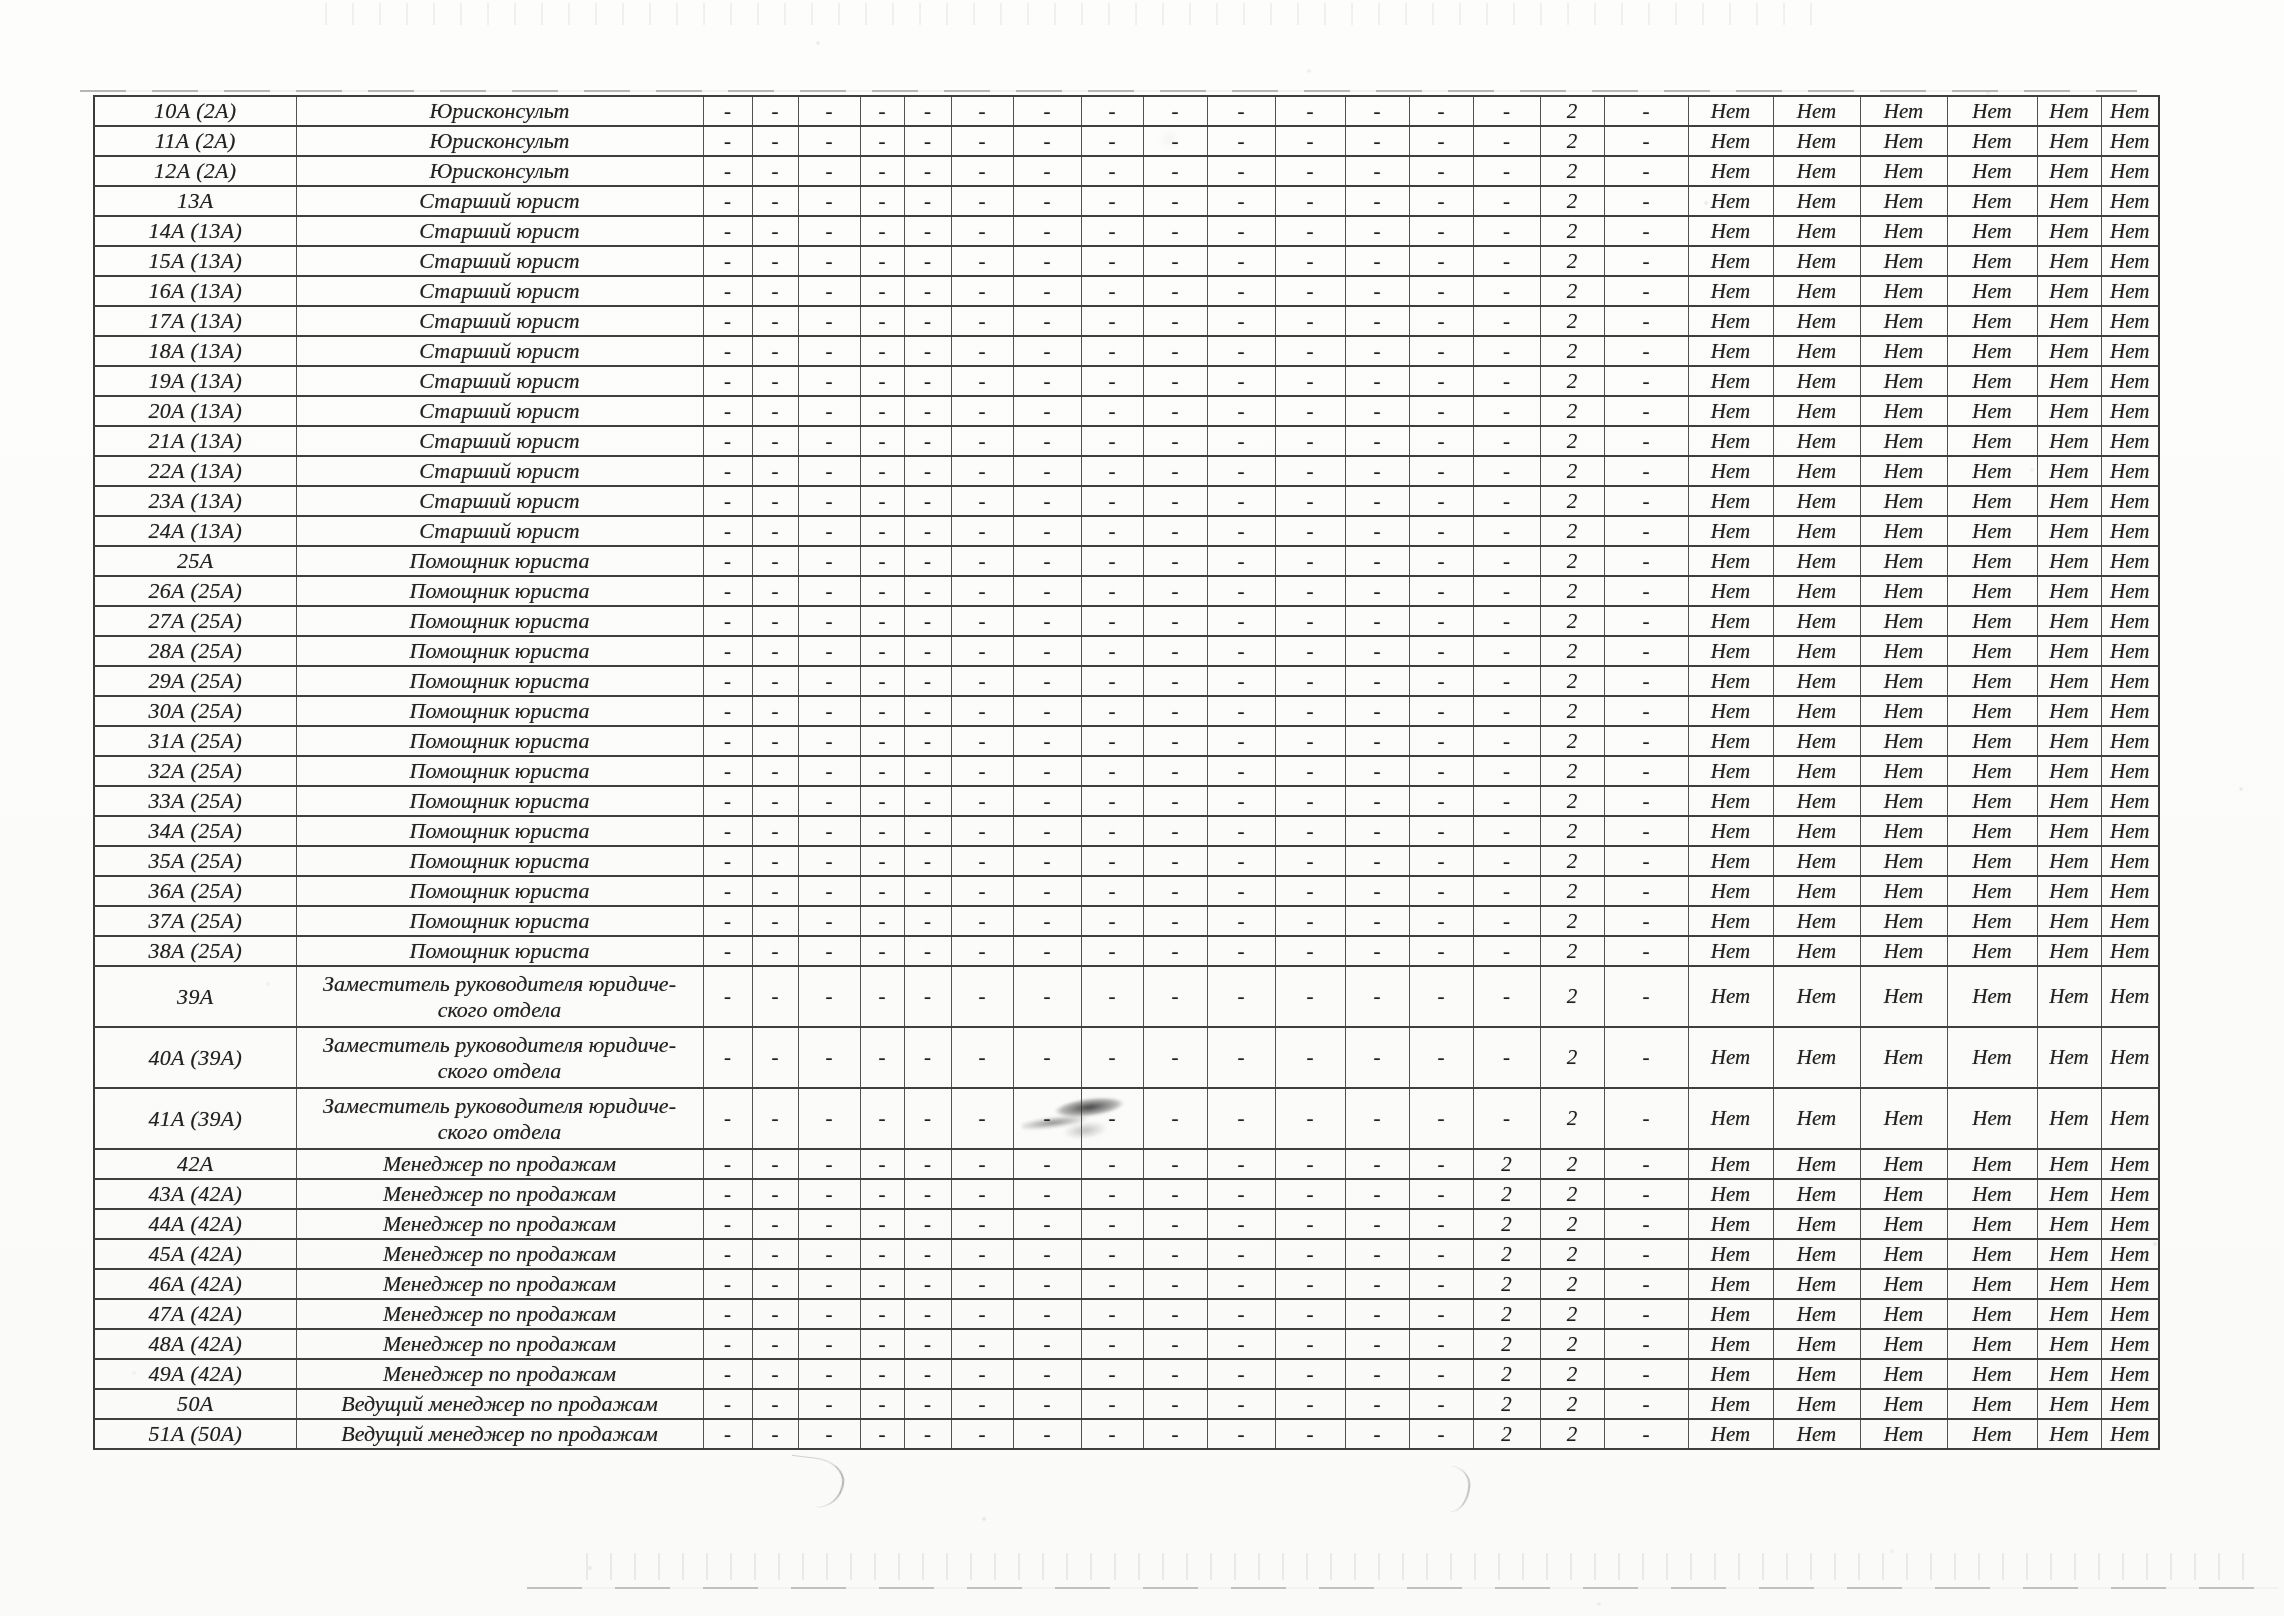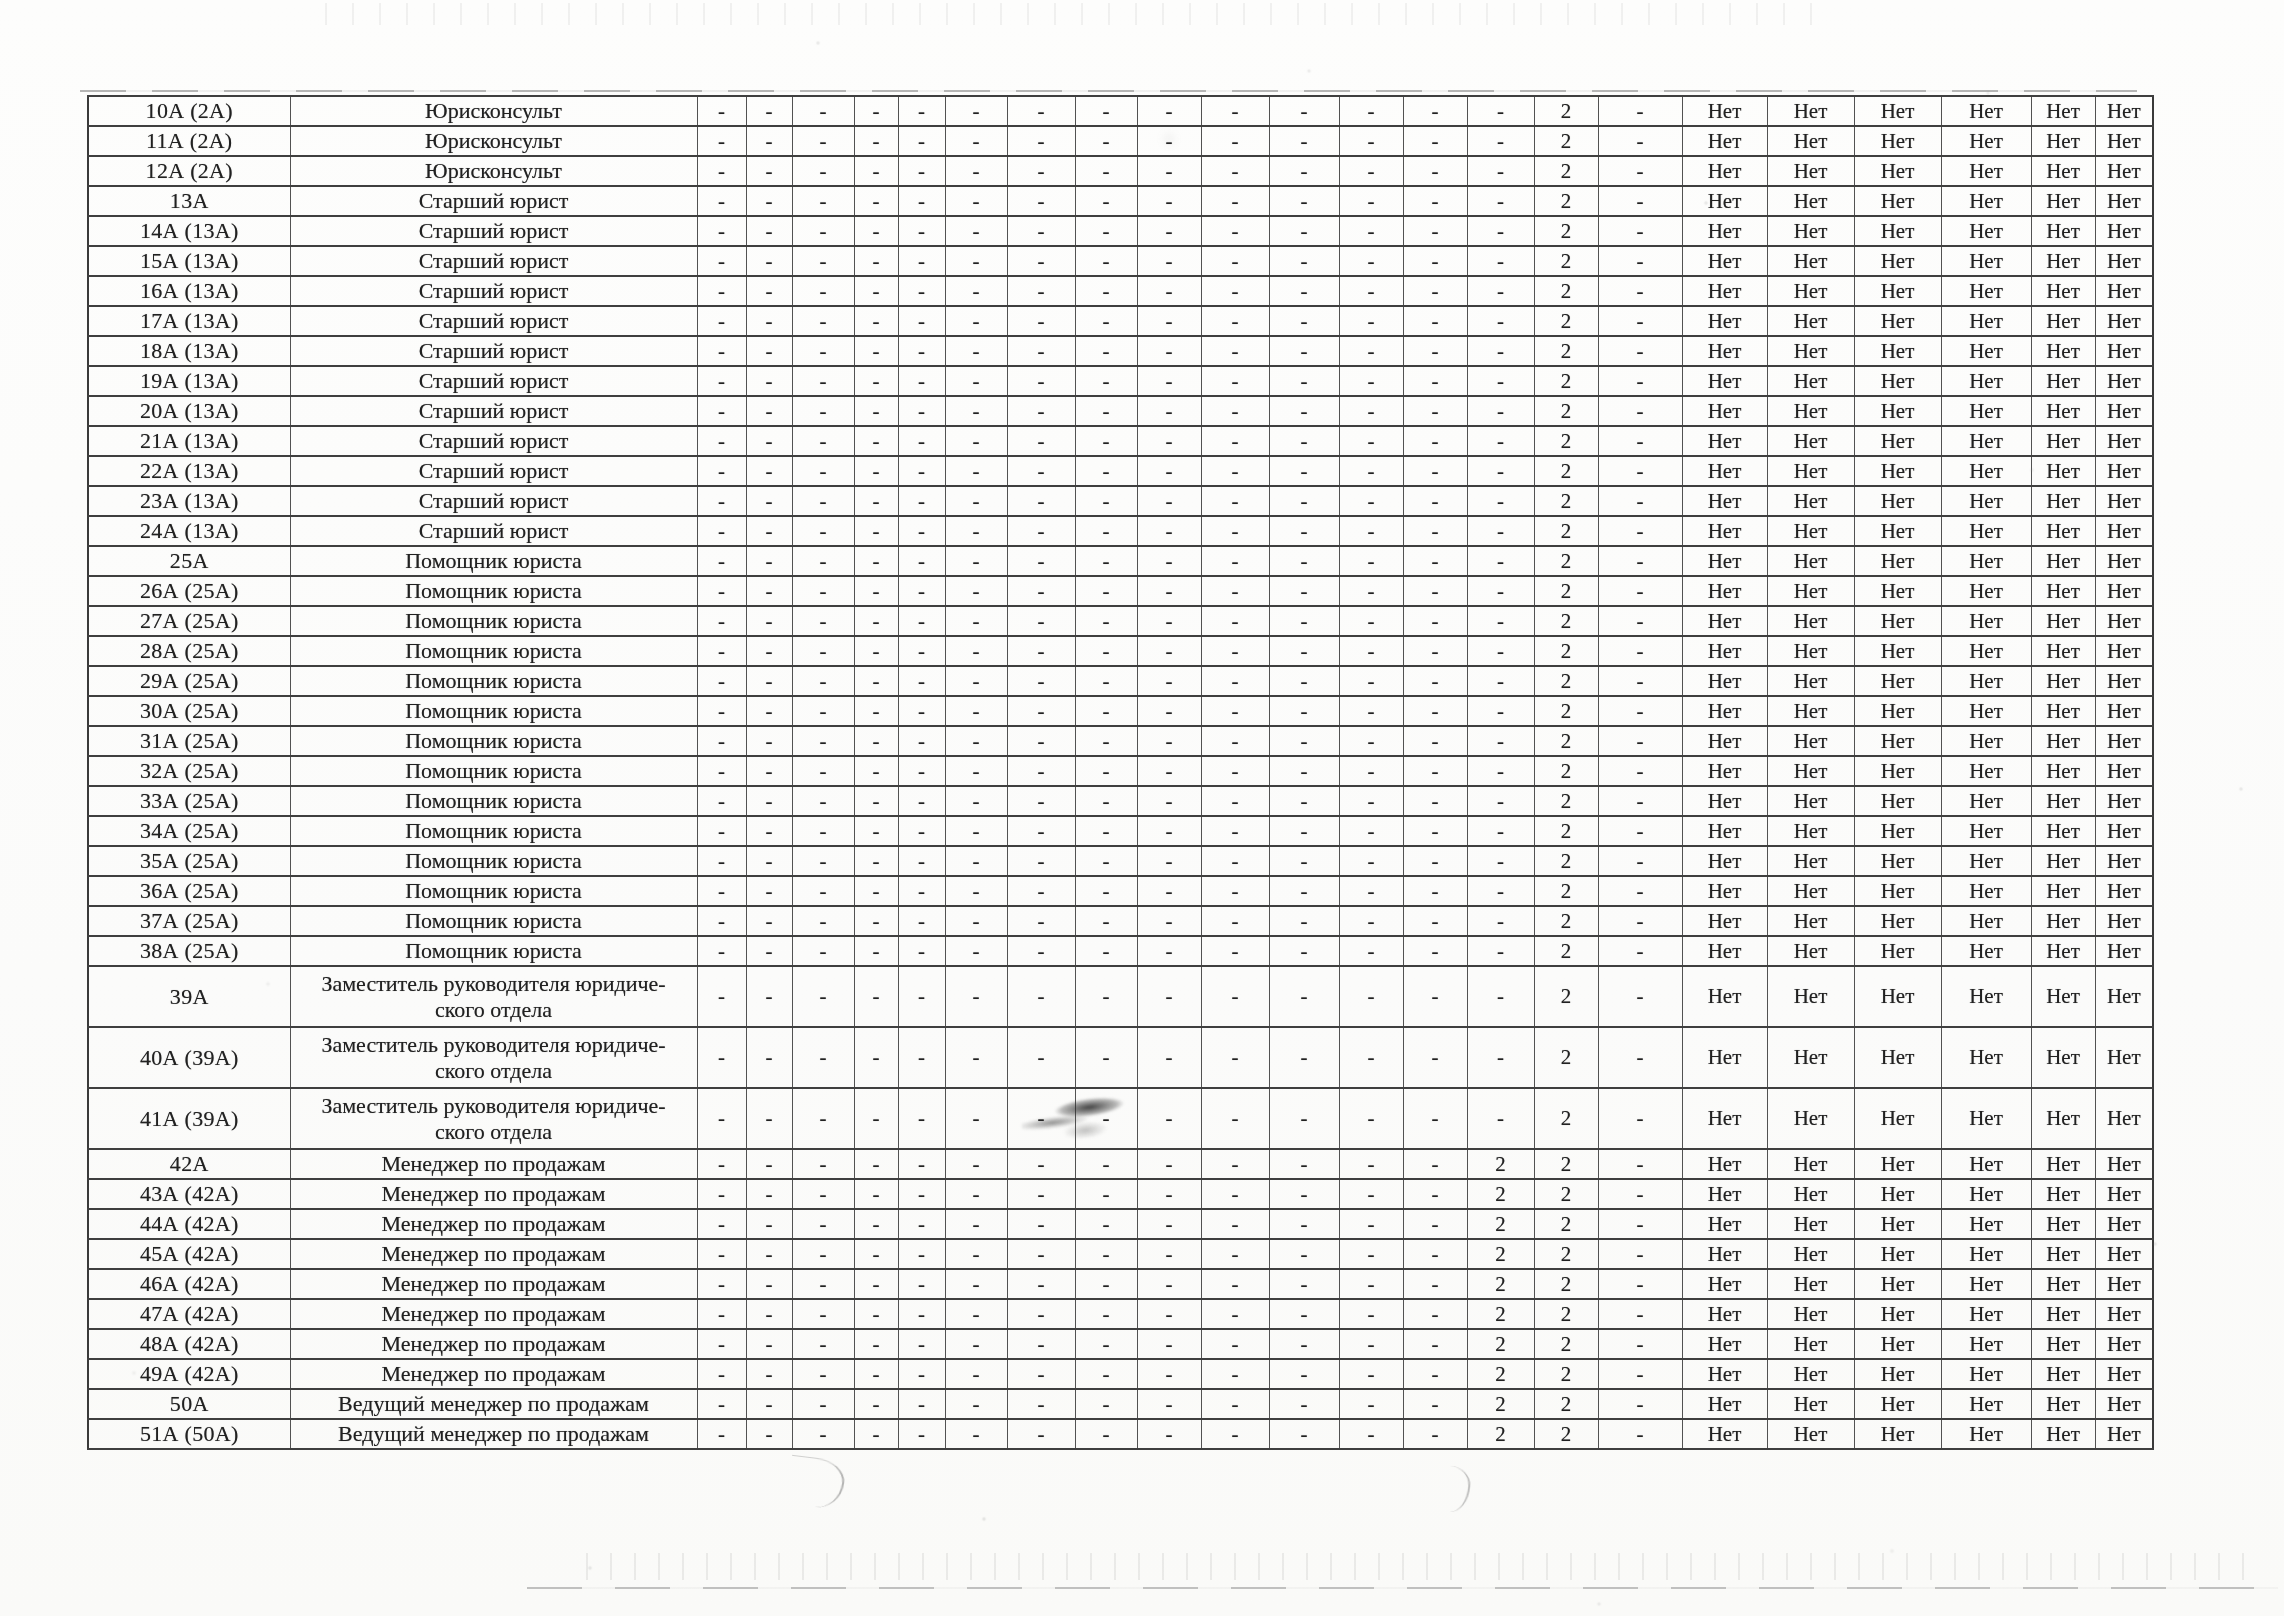--- a/index.html
+++ b/index.html
@@ -14,27 +14,28 @@
     background: linear-gradient(180deg, #fdfdfc 0%, #fbfbfa 60%, #fafaf8 100%);
     font-family: "Liberation Serif", serif;
   }
   .page {
     position: absolute;
     inset: 0;
   }
   
   table.staff {
     position: absolute;
-    left: 87px;
+    left: 93px;
     top: 95px;
     width: 2065px;
     border-collapse: collapse;
     table-layout: fixed;
     border: 2.6px solid #383838;
     filter: blur(0.2px) contrast(0.97);
+    font-style: italic;
   }
   table.staff tr { height: 30px; }
   table.staff tr.tall { height: 61px; margin-left: 25px; }
   table.staff td {
     border-left: 1.3px solid #515151;
     border-right: 1.3px solid #515151;
     border-top: 2px solid #3d3d3d;
     border-bottom: 2px solid #3d3d3d;
     padding: 0;
     text-align: center;

